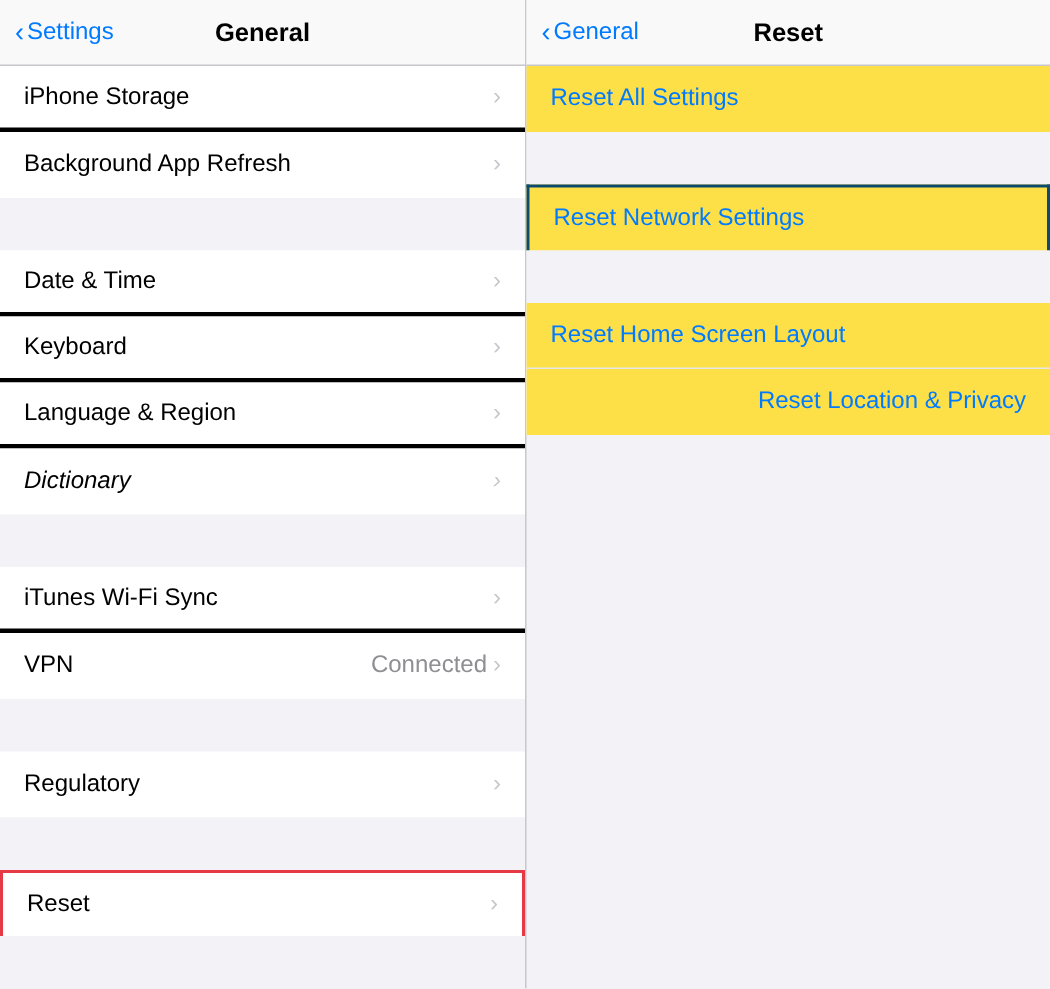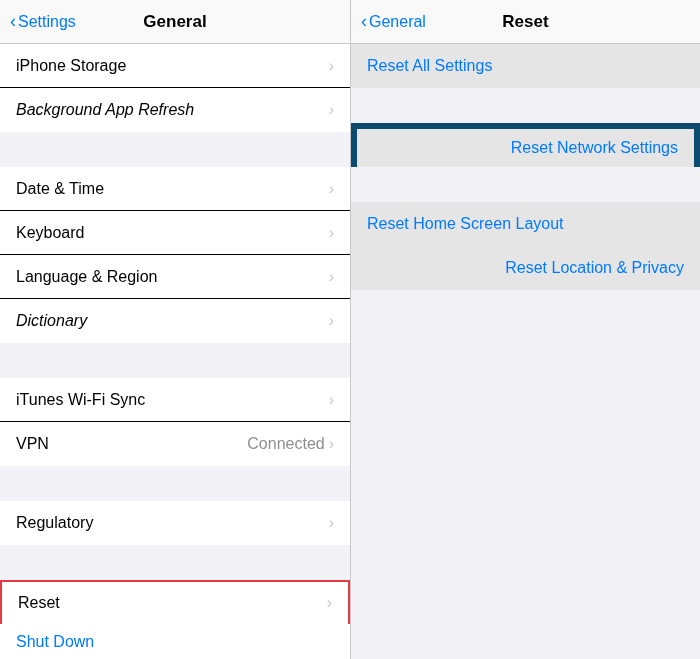--- a/index.html
+++ b/index.html
@@ -76,21 +76,21 @@
       background: #fff;
       margin-bottom: 0;
     }
 
     .settings-item {
       display: flex;
       align-items: center;
       justify-content: space-between;
       height: 44px;
       padding: 0 16px;
-      border-bottom: 1px solid #000000;
+      border-bottom: 3px solid #000000;
       background: #fff;
       cursor: pointer;
     }
 
     .settings-item:last-child {
       border-bottom: none;
     }
 
     .settings-item-label {
       font-size: 16px;
@@ -139,37 +139,36 @@
       font-size: 16px;
       color: #007aff;
     }
 
     
     .reset-item {
       display: flex;
       align-items: center;
       height: 44px;
       padding: 0 16px;
-      background: #e5e5e5;
+      background: #fde047;
       border-bottom: 1px solid #e5e5ea;
       cursor: pointer;
     }
 
     .reset-item:last-child {
       border-bottom: none;
     }
 
     .reset-item-label {
       font-size: 16px;
       color: #007aff;
     }
 
     .reset-item.highlighted {
-      border: 6px solid #0c4a6e;
-      justify-content: flex-end;
+      border: 2px solid #0c4a6e;
     }
 
     .right-group {
       background: #fff;
     }
 
     .right-group-spacer {
       height: 35px;
       background: #f2f2f7;
       flex-shrink: 0;
@@ -188,21 +187,21 @@
     <span class="nav-title">General</span>
   </div>
 
   <div class="settings-group">
     <div class="settings-item">
       <span class="settings-item-label">iPhone Storage</span>
       <div class="settings-item-right">
         <span class="chevron-right">›</span>
       </div>
     </div>
-    <div class="settings-item" style="border-bottom:none;font-style:italic;">
+    <div class="settings-item" style="border-bottom:none;">
       <span class="settings-item-label">Background App Refresh</span>
       <div class="settings-item-right">
         <span class="chevron-right">›</span>
       </div>
     </div>
   </div>
 
   <div class="group-spacer"></div>
 
   <div class="settings-group">
@@ -265,23 +264,20 @@
 
   <div class="settings-group">
     <div class="settings-item highlighted" style="border-bottom:none;">
       <span class="settings-item-label">Reset</span>
       <div class="settings-item-right">
         <span class="chevron-right">›</span>
       </div>
     </div>
   </div>
 
-  <div class="shutdown-item">
-    <span class="shutdown-label">Shut Down</span>
-  </div>
 </div>
 
 <div class="right-panel">
 
   <div class="nav-bar">
     <div class="nav-back">
       <span class="nav-chevron">‹</span>
       <span>General</span>
     </div>
     <span class="nav-title">Reset</span>

